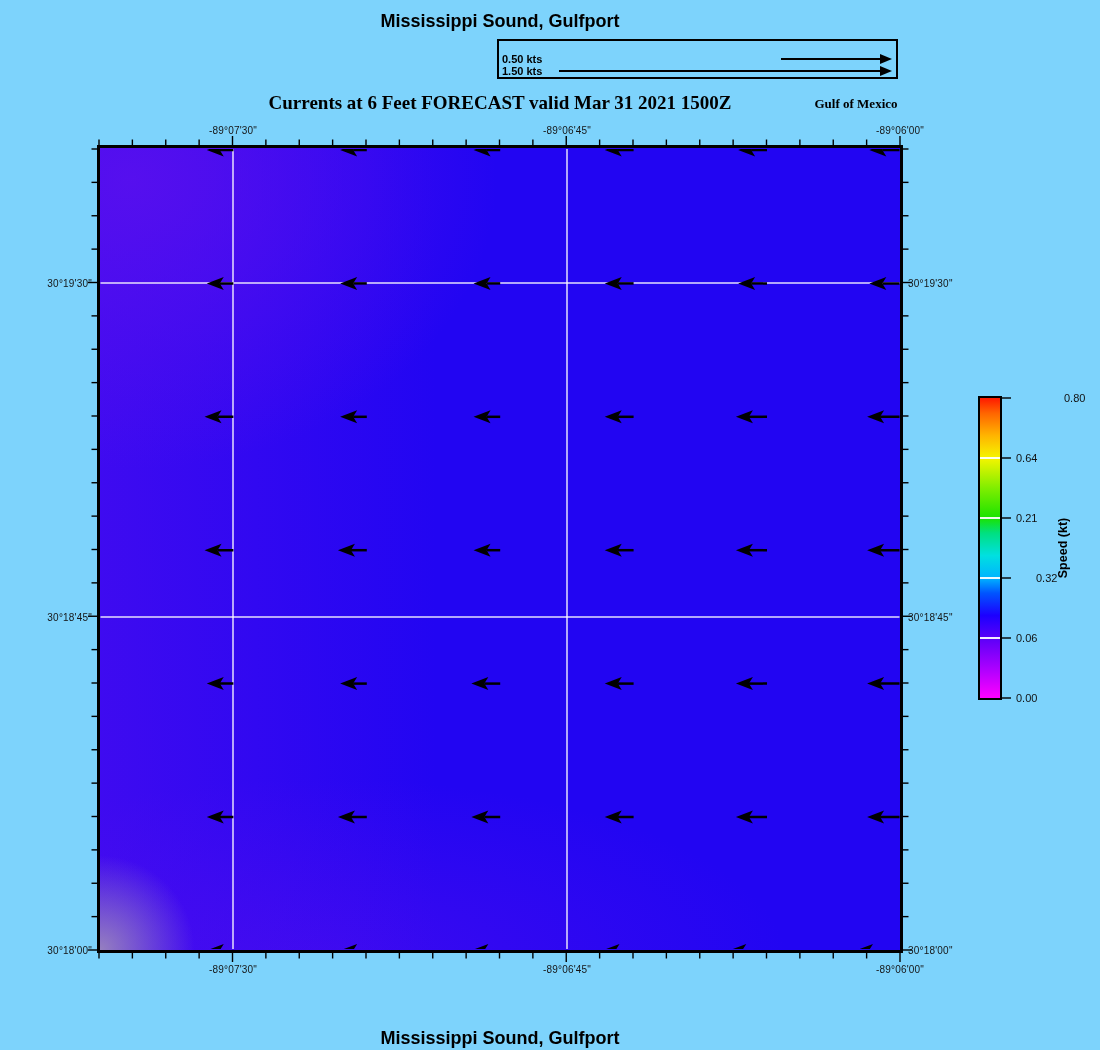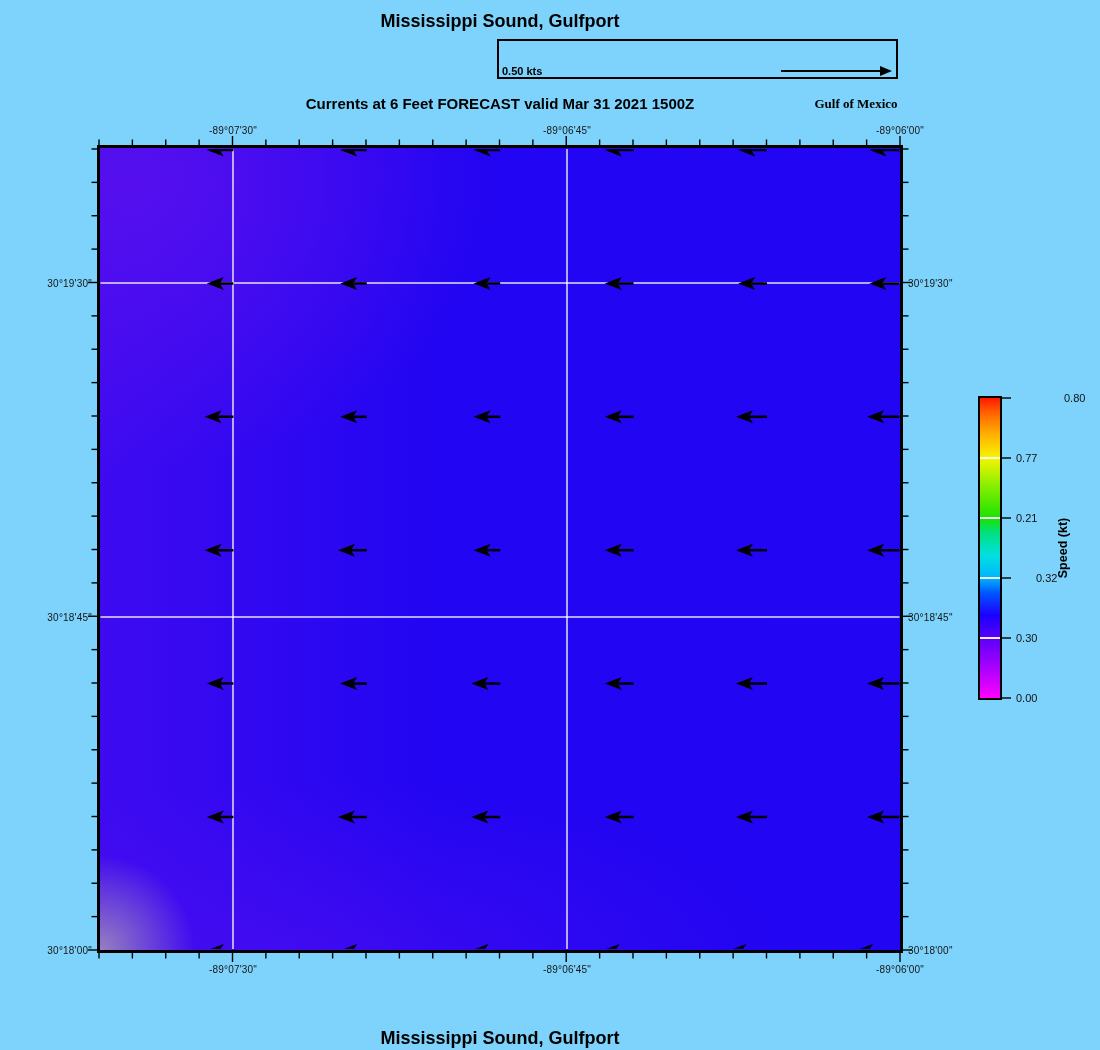--- a/index.html
+++ b/index.html
@@ -1,20 +1,20 @@
 <!DOCTYPE html>
 <html><head>
 <meta charset="utf-8">
 <style>
   html,body{margin:0;padding:0;background:#fff}
   .page{position:relative;width:1100px;height:1050px;background:#7dd3fc;overflow:hidden;
         font-family:"Liberation Sans",sans-serif;color:#000}
   .title{position:absolute;transform:translate(-50%,-50%);font-weight:700;white-space:nowrap}
   #title-top{left:500px;top:21px;font-size:18px}
-  #subtitle{left:500px;top:103px;font-family:Liberation Sans, sans-serif;font-size:15px}
+  #subtitle{left:500px;top:103px;font-family:Liberation Serif, serif;font-size:19px}
   #gulf-label{left:856px;top:104px;font-family:"Liberation Serif",serif;font-size:13px}
   #title-bottom{left:500px;top:1038px;font-size:18px}
 
   .legend{position:absolute;left:497px;top:39px;width:401px;height:40px;border:2px solid #000;
           box-sizing:border-box;display:flex;flex-direction:column;justify-content:flex-end;padding:0 3px}
   .legend-row{position:relative;height:12px;display:flex;align-items:center}
   .legend-label{font-size:11px;font-weight:700;line-height:11px}
   .legend-arrow{position:absolute;right:1px;display:flex;align-items:center}
   .arrow-line{height:1.5px;background:#000;display:inline-block}
   .arrow-head{width:0;height:0;border-top:5px solid transparent;border-bottom:5px solid transparent;
@@ -39,20 +39,27 @@
 
 <div class="page">
 
   <div class="title" id="title-top">Mississippi Sound, Gulfport</div>
 
   <div class="legend">
     <div class="legend-row">
       <span class="legend-label">0.50 kts</span>
       <span class="legend-arrow">
           <span class="arrow-line" style="width: 99px;"></span>
+          <span class="arrow-head"></span>
+        </span>
+    </div>
+    <div class="legend-row">
+      <span class="legend-label">1.50 kts</span>
+      <span class="legend-arrow">
+          <span class="arrow-line" style="width: 321px;"></span>
           <span class="arrow-head"></span>
         </span>
     </div>
   </div>
 
   <div class="title" id="subtitle">Currents at 6 Feet FORECAST valid Mar 31 2021 1500Z</div>
   <div class="title" id="gulf-label">Gulf of Mexico</div>
 
   <div class="map" style="background: radial-gradient(135px at 0% 100%, rgba(154, 134, 189, 0.95), rgba(154, 134, 189, 0) 70%), radial-gradient(480px 380px at 4% 4%, rgba(90, 16, 238, 0.85), rgba(90, 16, 238, 0) 76%), linear-gradient(90deg, rgba(90, 16, 238, 0.5), rgba(90, 16, 238, 0) 42%), radial-gradient(620px 250px at 28% 102%, rgba(90, 16, 238, 0.45), rgba(90, 16, 238, 0) 75%), rgb(34, 5, 242);"></div>
 
@@ -275,18 +282,18 @@
     <div class="ax c" style="left: 567px; top: 969px;">-89°06'45"</div>
     <div class="ax c" style="left: 900px; top: 130px;">-89°06'00"</div>
     <div class="ax c" style="left: 900px; top: 969px;">-89°06'00"</div>
     <div class="ax r" style="left: 92px; top: 283px;">30°19'30"</div>
     <div class="ax l" style="left: 908px; top: 283px;">30°19'30"</div>
     <div class="ax r" style="left: 92px; top: 617px;">30°18'45"</div>
     <div class="ax l" style="left: 908px; top: 617px;">30°18'45"</div>
     <div class="ax r" style="left: 92px; top: 950px;">30°18'00"</div>
     <div class="ax l" style="left: 908px; top: 950px;">30°18'00"</div>
     <div class="cb-label" style="left: 1016px; top: 698px;">0.00</div>
-    <div class="cb-label" style="left: 1016px; top: 638px;">0.30</div>
+    <div class="cb-label" style="left: 1016px; top: 638px;">0.06</div>
     <div class="cb-label" style="left: 1036px; top: 578px;">0.32</div>
     <div class="cb-label" style="left: 1016px; top: 518px;">0.21</div>
-    <div class="cb-label" style="left: 1016px; top: 458px;">0.77</div>
+    <div class="cb-label" style="left: 1016px; top: 458px;">0.64</div>
     <div class="cb-label" style="left: 1016px; top: 398px; padding-left: 48px;">0.80</div>
   </div>
 
 </body></html>

